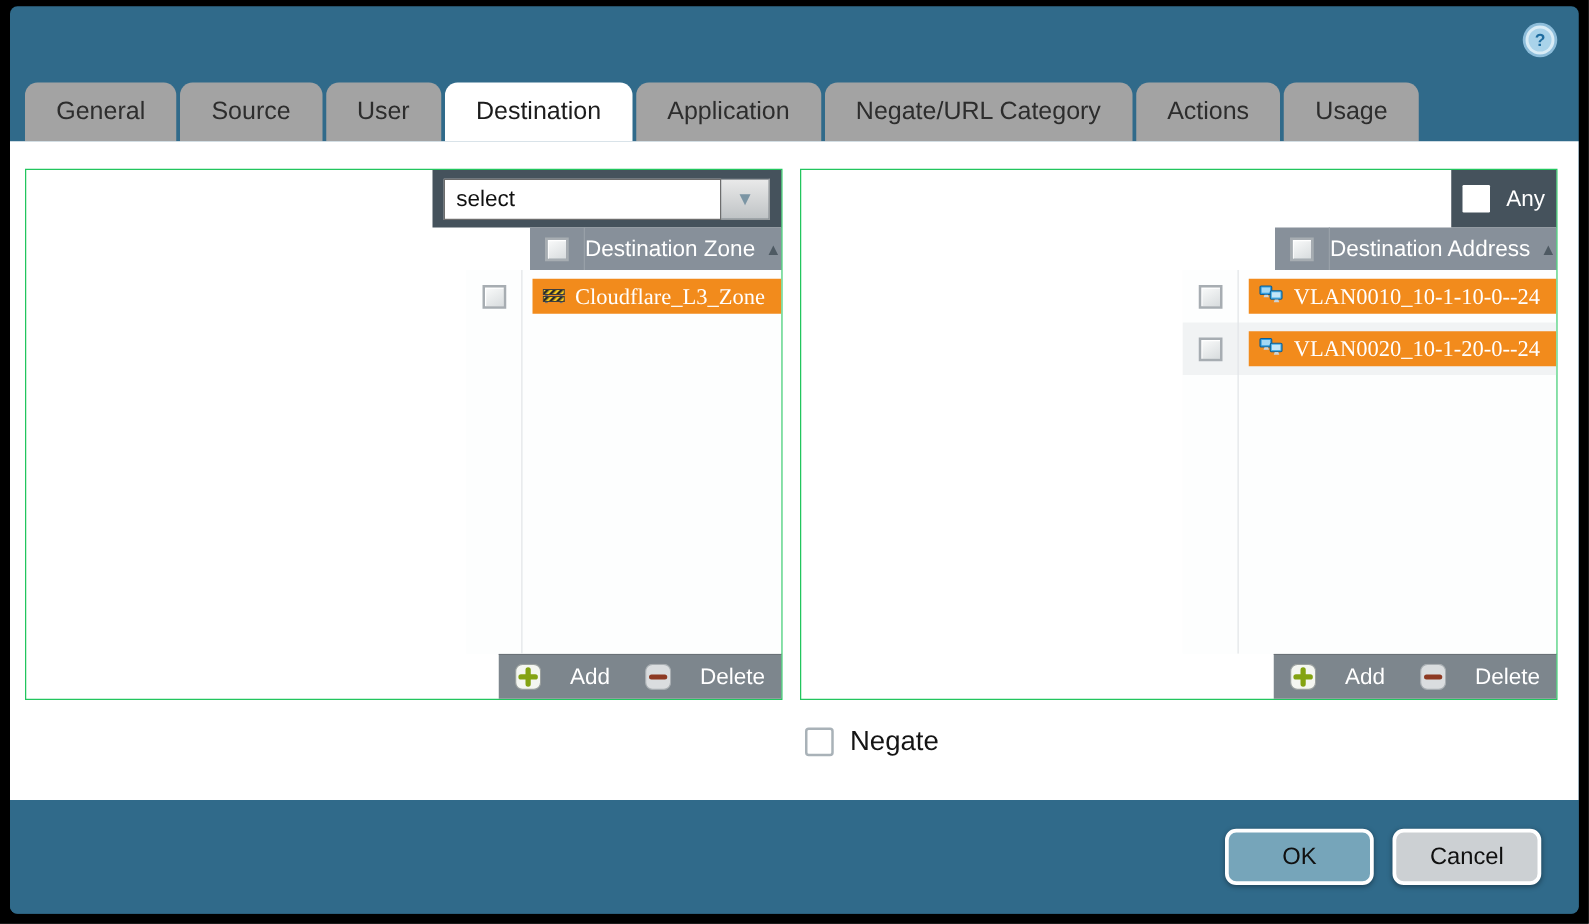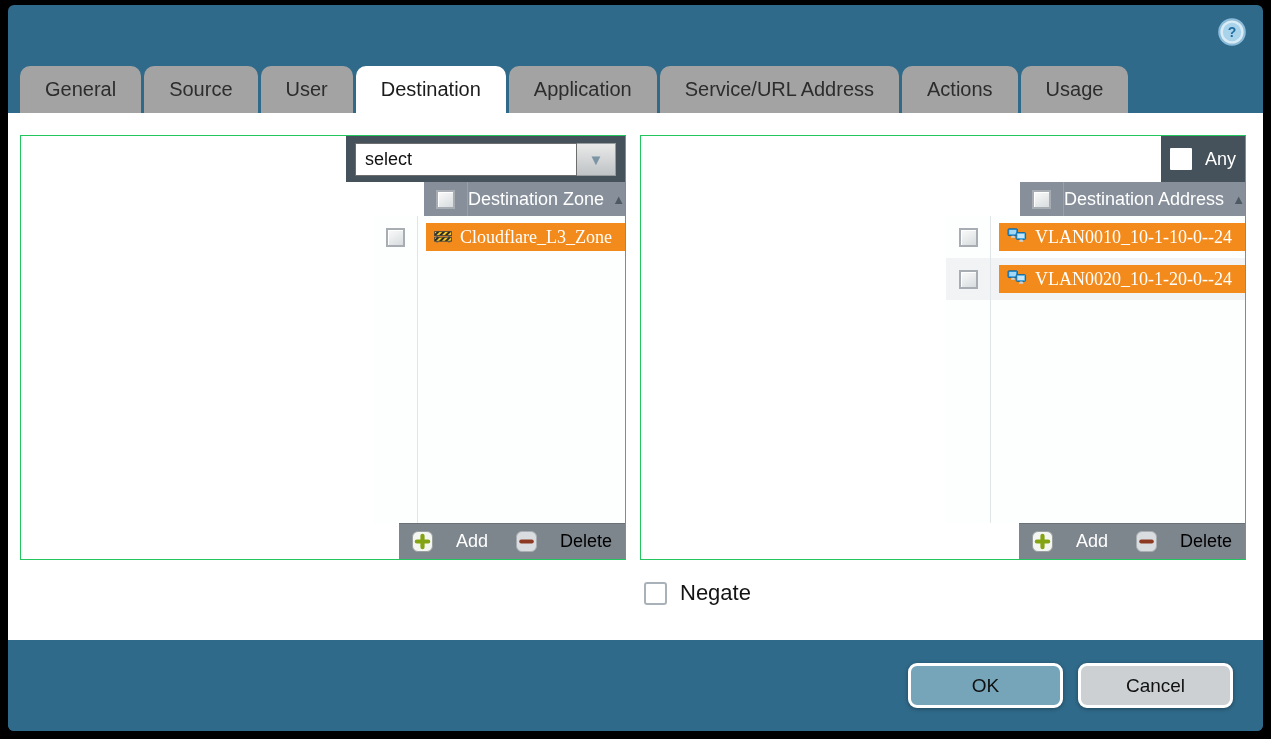--- a/index.html
+++ b/index.html
@@ -39,29 +39,29 @@
   .sort-icon { font-size:13px; color:#4e5a63; margin-left:8px; }
 
   .panel-body { flex:1 1 auto; background:#fdfefe; position:relative; overflow:hidden;font-family:Liberation Serif, serif; }
   .colsep { position:absolute; left:44px; top:0; bottom:0; width:1px; background:#e2e5e7; }
   .grid-row { display:flex; align-items:center; height:42px; }
   .grid-row.alt { background:#f1f3f4; }
   .tag { display:inline-flex; align-items:center; gap:8px; background:#f28b1c; color:#fff; font-size:18px; height:28px; padding:0 13px 0 8px; margin-left:9px; cursor:pointer; white-space:nowrap; }
 
   .panel-footer { background:#7d868d; height:36px; display:flex; align-items:center; gap:28px; padding:0 13px; border-top:1px solid #6a7177; flex:0 0 auto; }
   .action { display:flex; align-items:center; gap:23px; font-size:18px; color:#fff; cursor:pointer; }
-  .action.disabled { color:#000000; cursor:default; }
+  .action.disabled { color:#ffffff; cursor:default; }
 
   .negate-row { margin:20px 0 0 624px; display:flex; align-items:center; gap:13px; }
   .cb-negate { width:23px; height:23px; background:#fff; border:2px solid #a9b2b8; border-radius:3px; cursor:pointer; }
   .negate-label { font-size:22px; color:#141414; }
 
   
   .footer { height:91px; background:#306a8a; display:flex; align-items:center; justify-content:flex-end; gap:15px; padding-right:30px; flex:0 0 auto; }
-  .btn { height:45px; width:155px; border-radius:9px; border:3px solid #fff; font-size:19px; color:#101010; display:flex; align-items:center; justify-content:center; cursor:pointer; box-shadow:0 1px 4px rgba(0,0,0,.35); font-family:"Liberation Sans",sans-serif; }
+  .btn { height:45px; width:119px; border-radius:9px; border:3px solid #fff; font-size:19px; color:#101010; display:flex; align-items:center; justify-content:center; cursor:pointer; box-shadow:0 1px 4px rgba(0,0,0,.35); font-family:"Liberation Sans",sans-serif; }
   .btn-ok { background:#76a5ba; }
   .btn-cancel { background:#ccd0d3; }
 </style>
 </head>
 <body>
 
 <div class="stage">
   <div class="window">
 
     <div class="titlebar">
@@ -74,21 +74,21 @@
         </svg>
       </div>
     </div>
 
     <div class="tabbar">
       <div class="tab">General</div>
       <div class="tab">Source</div>
       <div class="tab">User</div>
       <div class="tab active">Destination</div>
       <div class="tab">Application</div>
-      <div class="tab">Service/URL Address</div>
+      <div class="tab">Negate/URL Category</div>
       <div class="tab">Actions</div>
       <div class="tab">Usage</div>
     </div>
 
     <div class="content">
       <div class="panels">
 
         <div class="panel">
           <div class="panel-top">
             <div class="select-wrap">

